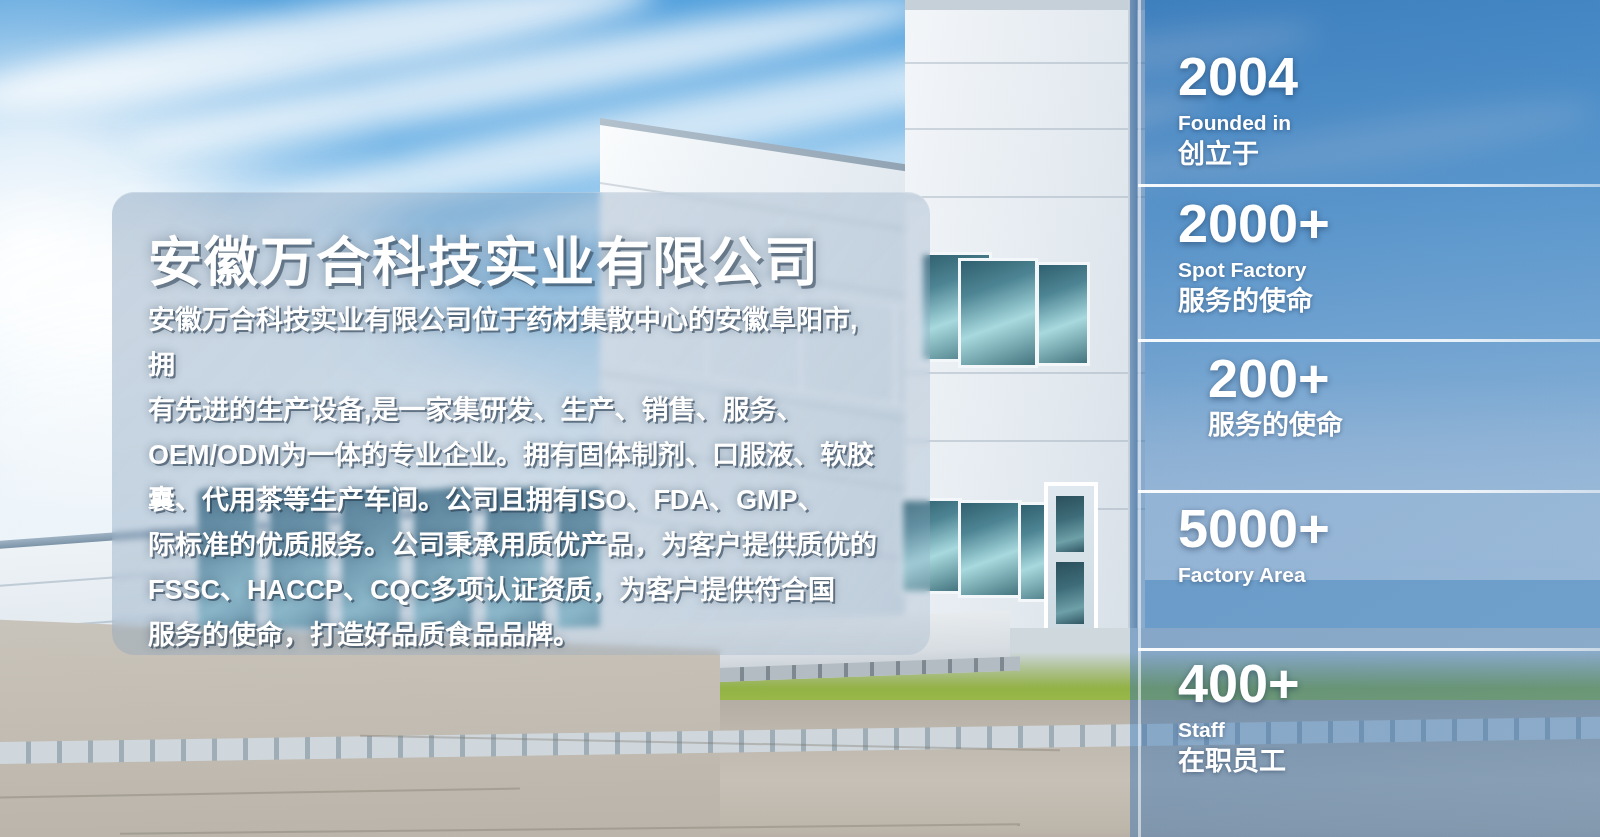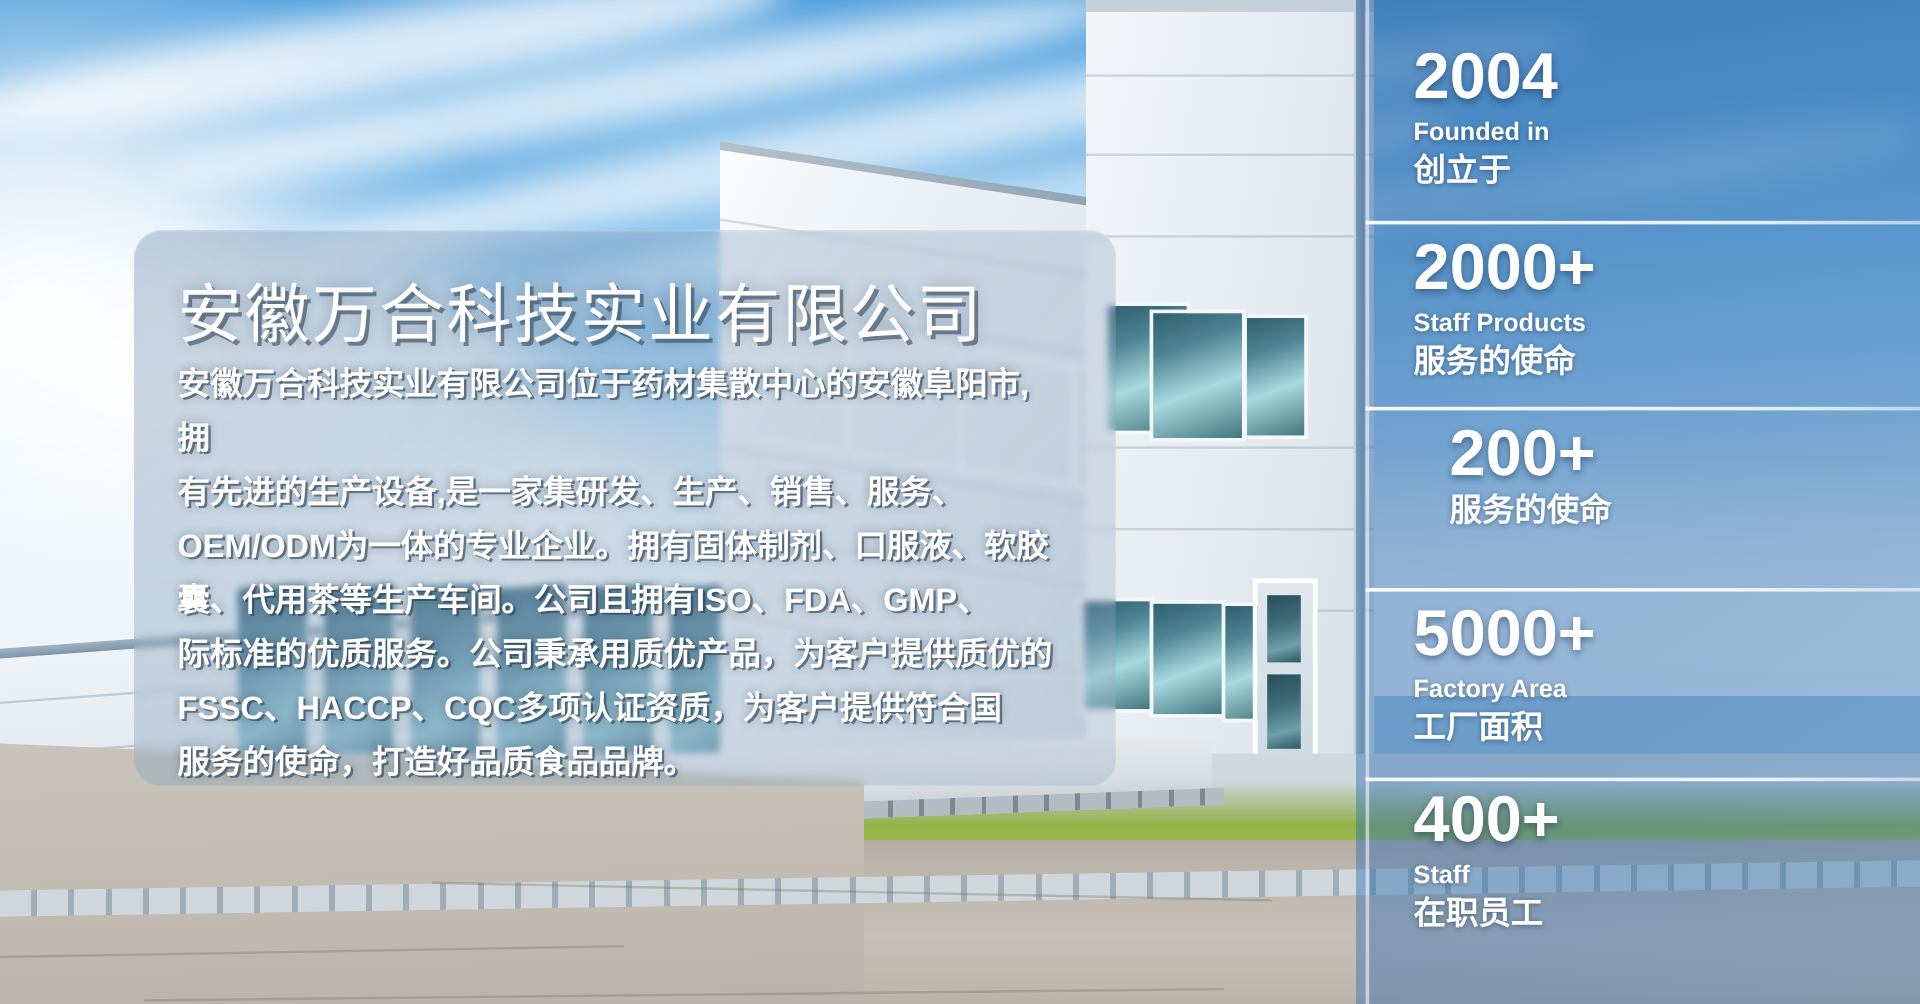--- a/index.html
+++ b/index.html
@@ -167,21 +167,21 @@
   
   .info-panel{
     position:absolute;left:112px;top:192px;width:818px;height:463px;
     border-radius:22px;
     background:linear-gradient(135deg,rgba(122,150,180,.42) 0%,rgba(140,166,192,.36) 45%,rgba(150,174,198,.30) 100%);
     backdrop-filter:blur(3px);
     box-shadow:inset 0 1px 0 rgba(255,255,255,.22);
   }
   .company-title{
     position:absolute;left:148px;top:218px;width:760px;
-    font-size:54px;font-weight:normal;color:#ffffff;letter-spacing:2px;
+    font-size:54px;font-weight:bold;color:#ffffff;letter-spacing:2px;
     text-shadow:3px 3px 0 rgba(40,60,80,.55), 0 0 12px rgba(30,50,70,.35);
     white-space:nowrap;
   }
   .company-desc{
     position:absolute;left:148px;top:298px;width:735px;
     font-size:27px;font-weight:bold;color:#ffffff;line-height:45px;
     text-shadow:2px 2px 0 rgba(40,60,80,.60), 0 0 8px rgba(30,50,70,.40);
   }
   .company-desc p{margin:0;}
 
@@ -318,44 +318,43 @@
     <p>OEM/ODM为一体的专业企业。拥有固体制剂、口服液、软胶</p>
     <p>囊、代用茶等生产车间。公司且拥有ISO、FDA、GMP、</p>
     <p>际标准的优质服务。公司秉承用质优产品，为客户提供质优的</p>
     <p>FSSC、HACCP、CQC多项认证资质，为客户提供符合国</p>
     <p>服务的使命，打造好品质食品品牌。</p>
   </div>
 
   <div class="stats-col"></div>
   <div class="stats-edge"></div>
 
-  <div class="stat" style="top:36px;">
+  <div class="stat" style="top:48px;">
     <div class="stat-num">2004</div>
     <div class="stat-en">Founded in</div>
     <div class="stat-cn">创立于</div>
   </div>
   <div class="divider" style="top:184px;"></div>
 
   <div class="stat" style="top:195px;">
     <div class="stat-num">2000+</div>
-    <div class="stat-en">Staff Products</div>
+    <div class="stat-en">Spot Factory</div>
     <div class="stat-cn">服务的使命</div>
   </div>
   <div class="divider" style="top:339px;"></div>
 
   <div class="stat" style="top:350px;margin-left:30px;">
     <div class="stat-num">200+</div>
     <div class="stat-cn">服务的使命</div>
   </div>
   <div class="divider" style="top:490px;"></div>
 
   <div class="stat" style="top:500px;">
     <div class="stat-num">5000+</div>
     <div class="stat-en">Factory Area</div>
-    <div class="stat-cn">工厂面积</div>
   </div>
   <div class="divider" style="top:648px;"></div>
 
   <div class="stat" style="top:655px;">
     <div class="stat-num">400+</div>
     <div class="stat-en">Staff</div>
     <div class="stat-cn">在职员工</div>
   </div>
 
 </div>

